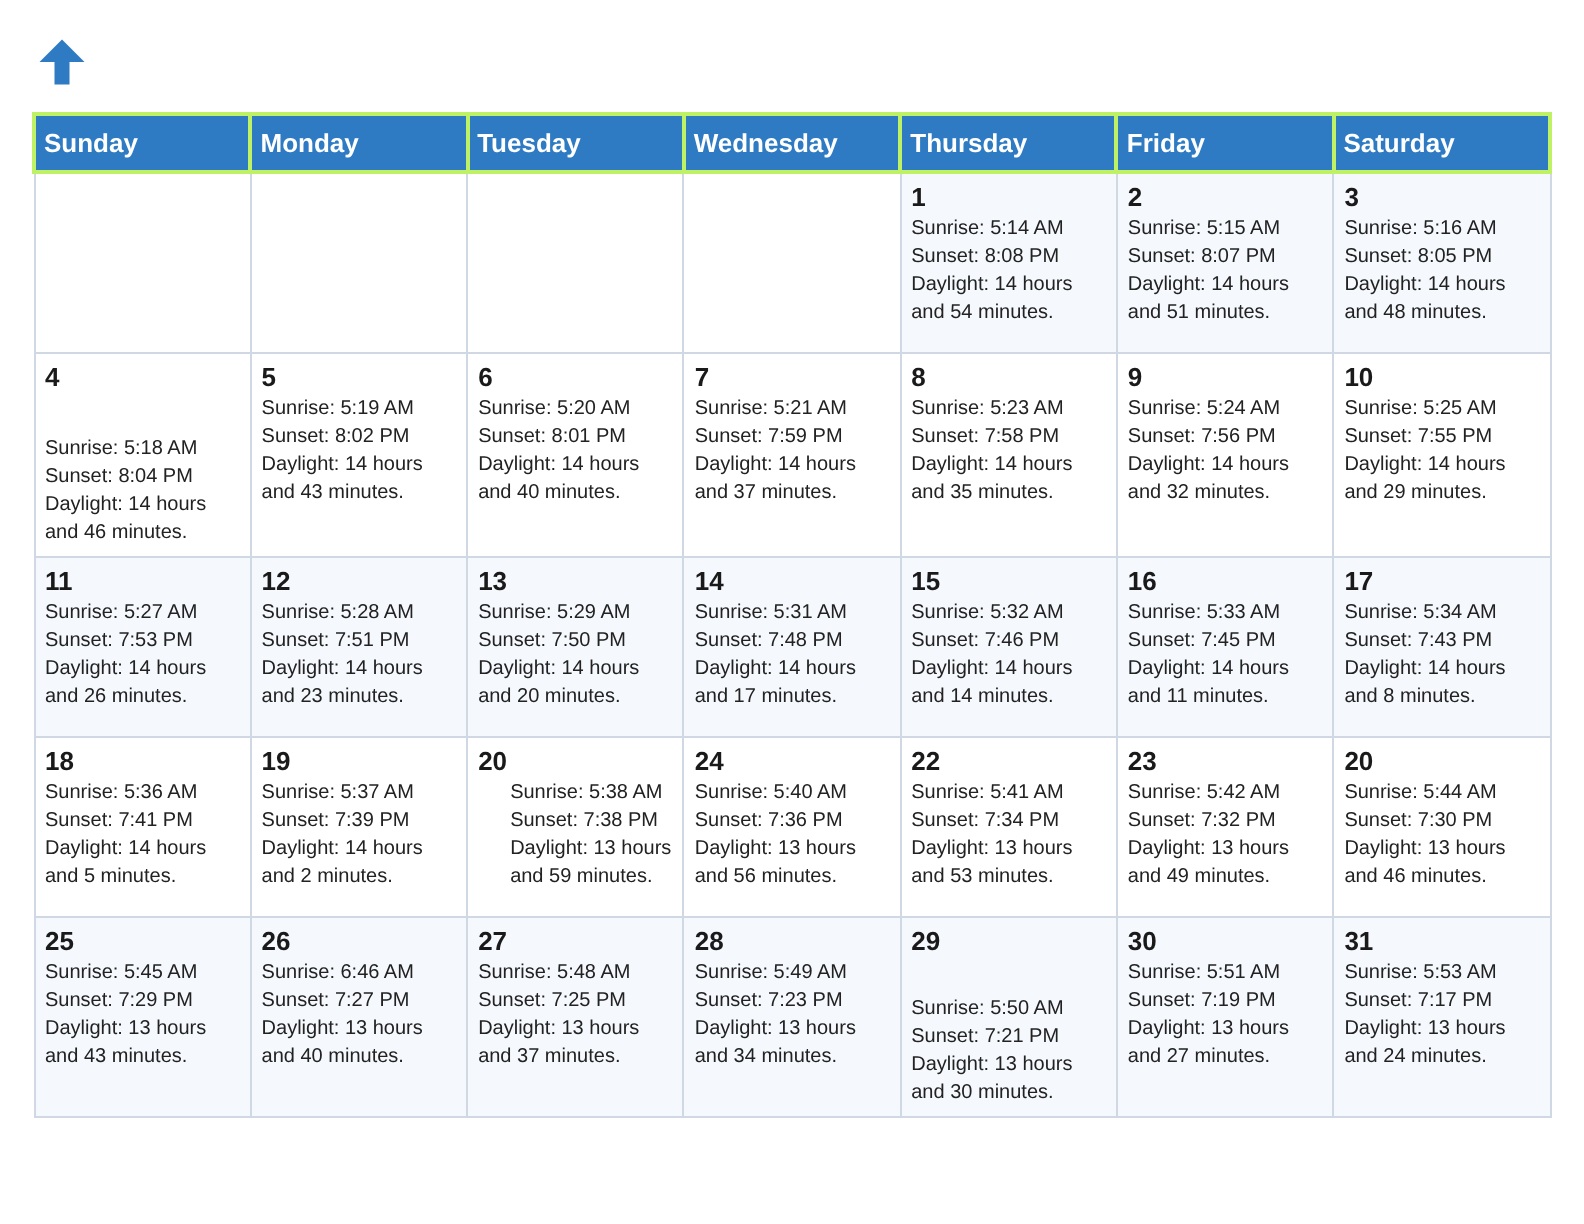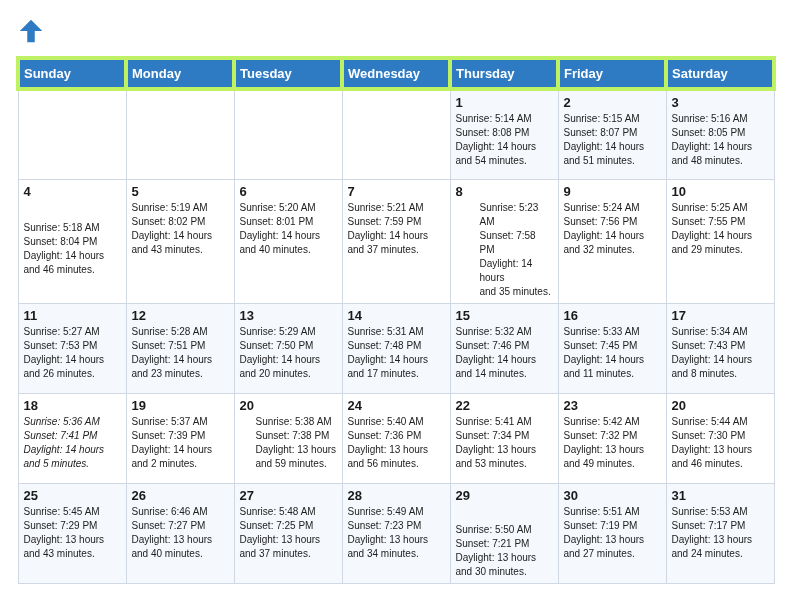--- a/index.html
+++ b/index.html
@@ -50,21 +50,21 @@
     }
     thead tr {
       background-color: #2e7bc4;
       color: #fff;
     }
     thead th {
       padding: 6px 4px;
       font-size: 13px;
       font-weight: bold;
       text-align: left;
-      border: 4px solid #bef264;
+      border: 2px solid #bef264;
     }
     tbody tr {
       vertical-align: top;
     }
     tbody tr:nth-child(odd) {
       background-color: #f5f8fc;
     }
     tbody tr:nth-child(even) {
       background-color: #ffffff;
     }
@@ -176,21 +176,21 @@
         </td>
         <td>
           <span class="day-num">7</span>
           <div class="day-info" style="white-space: pre-line;">Sunrise: 5:21 AM
 Sunset: 7:59 PM
 Daylight: 14 hours
 and 37 minutes.</div>
         </td>
         <td>
           <span class="day-num">8</span>
-          <div class="day-info" style="white-space: pre-line; margin-left: 24px;">Sunrise: 5:23 AM
+          <div class="day-info" style="white-space: pre-line;">Sunrise: 5:23 AM
 Sunset: 7:58 PM
 Daylight: 14 hours
 and 35 minutes.</div>
         </td>
         <td>
           <span class="day-num">9</span>
           <div class="day-info" style="white-space: pre-line;">Sunrise: 5:24 AM
 Sunset: 7:56 PM
 Daylight: 14 hours
 and 32 minutes.</div>
@@ -250,21 +250,21 @@
           <span class="day-num">17</span>
           <div class="day-info" style="white-space: pre-line;">Sunrise: 5:34 AM
 Sunset: 7:43 PM
 Daylight: 14 hours
 and 8 minutes.</div>
         </td>
       </tr>
       <tr>
         <td>
           <span class="day-num">18</span>
-          <div class="day-info" style="white-space: pre-line; font-style: italic;">Sunrise: 5:36 AM
+          <div class="day-info" style="white-space: pre-line;">Sunrise: 5:36 AM
 Sunset: 7:41 PM
 Daylight: 14 hours
 and 5 minutes.</div>
         </td>
         <td>
           <span class="day-num">19</span>
           <div class="day-info" style="white-space: pre-line;">Sunrise: 5:37 AM
 Sunset: 7:39 PM
 Daylight: 14 hours
 and 2 minutes.</div>

